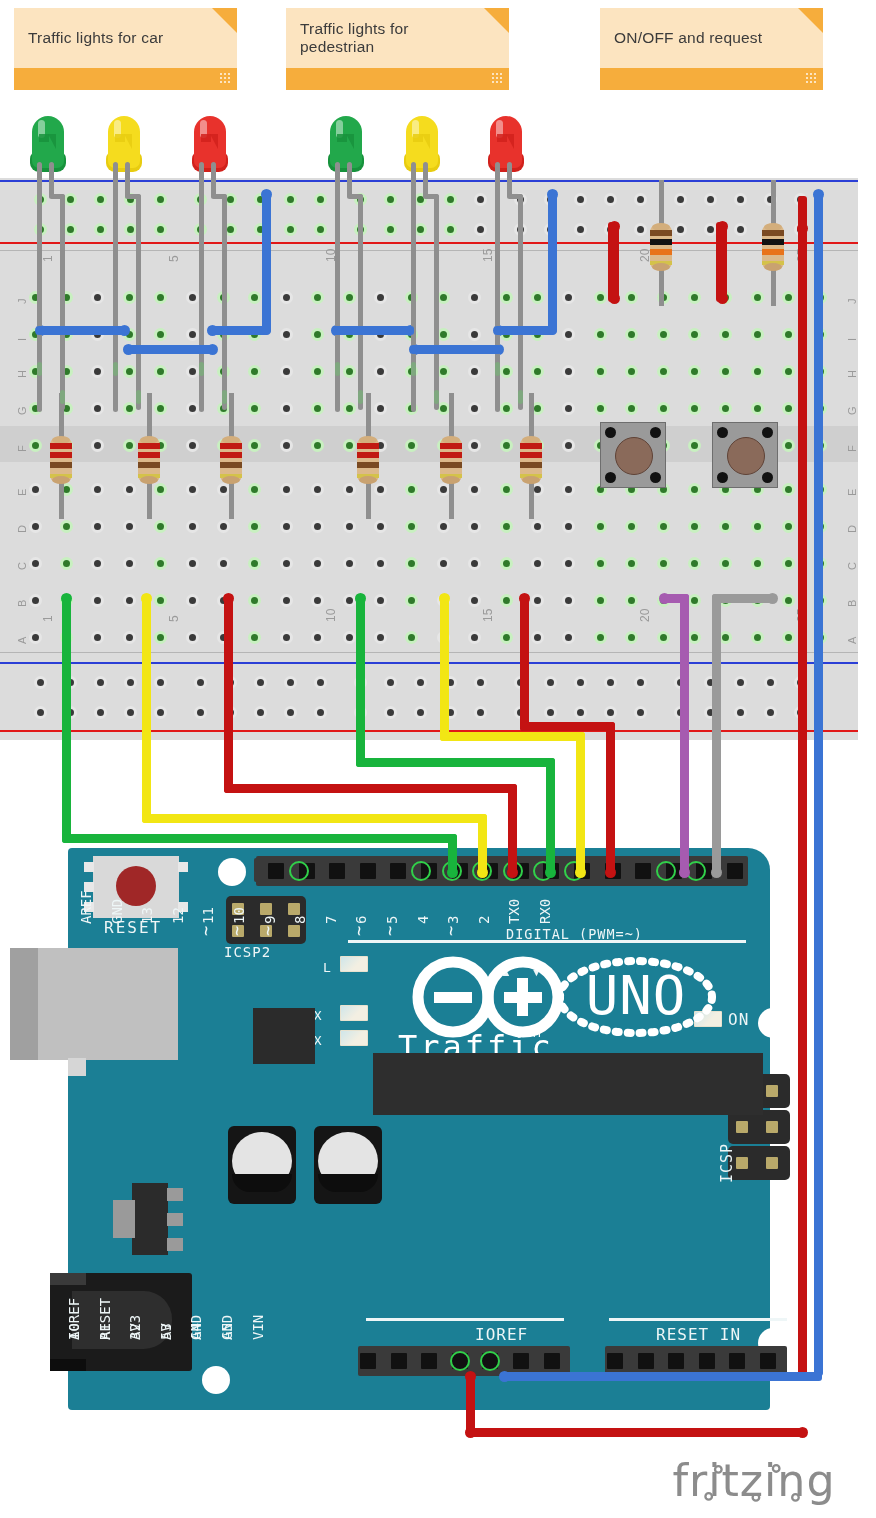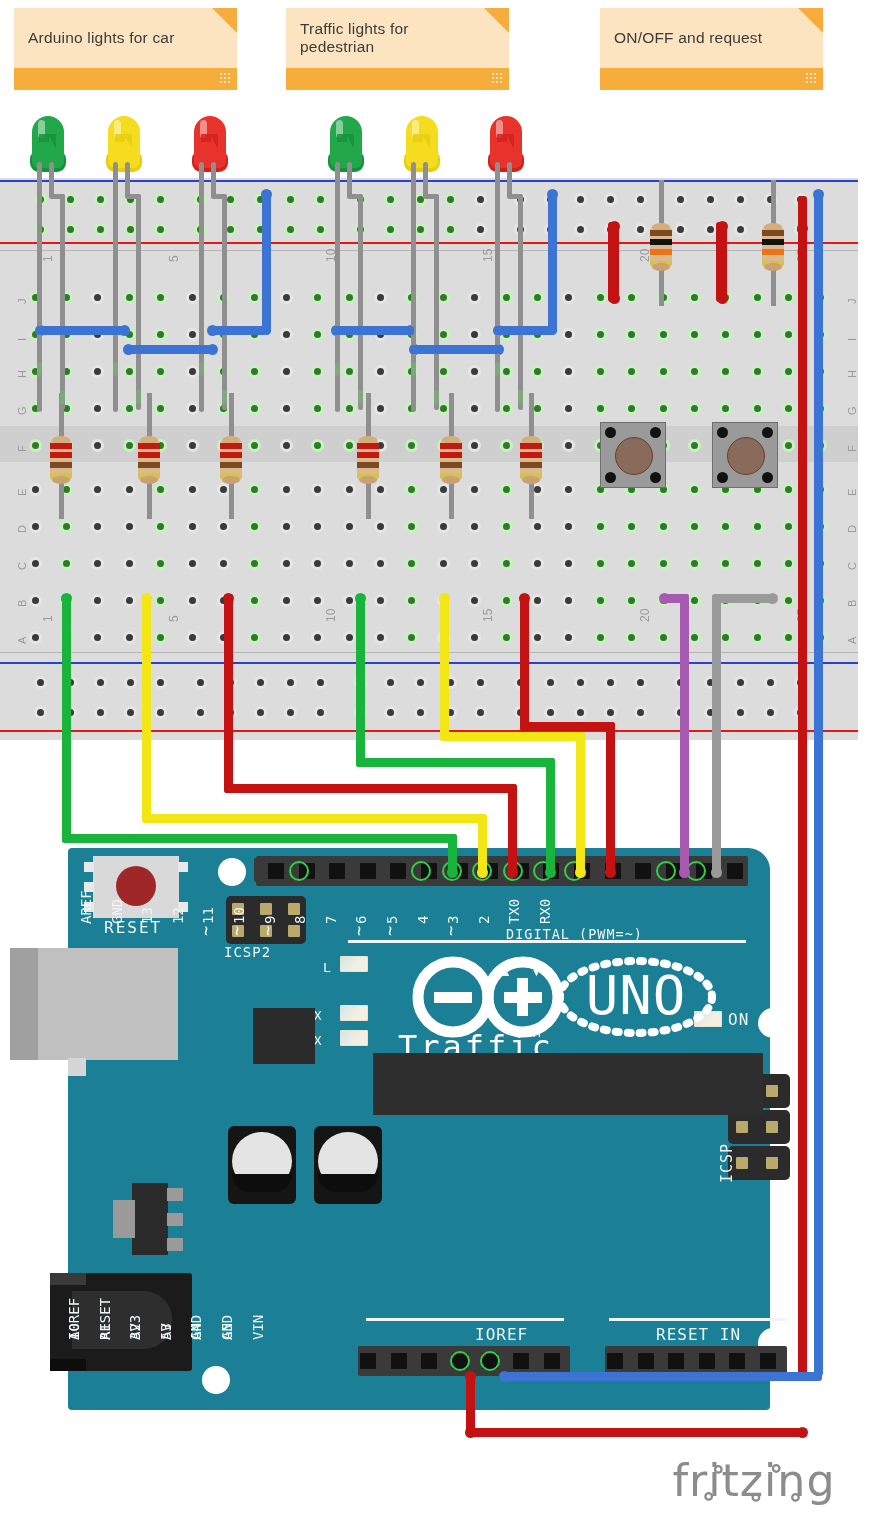--- a/index.html
+++ b/index.html
@@ -115,21 +115,21 @@
       <i style="left:0;top:0"></i>
         <i style="left:4px;top:0"></i>
         <i style="left:8px;top:0"></i>
       <i style="left:0;top:4px"></i>
         <i style="left:4px;top:4px"></i>
         <i style="left:8px;top:4px"></i>
       <i style="left:0;top:8px"></i>
         <i style="left:4px;top:8px"></i>
         <i style="left:8px;top:8px"></i>
     </div>
-    <div class="label">Arduino lights for car</div>
+    <div class="label">Traffic lights for car</div>
   </div>
 
   <div class="note" id="n1" style="left:286px;top:8px;">
     <div class="body"></div>
     <div class="footer"></div>
     <div class="fold"></div>
     <div class="grip">
       <i style="left:0;top:0"></i>
         <i style="left:4px;top:0"></i>
         <i style="left:8px;top:0"></i>

